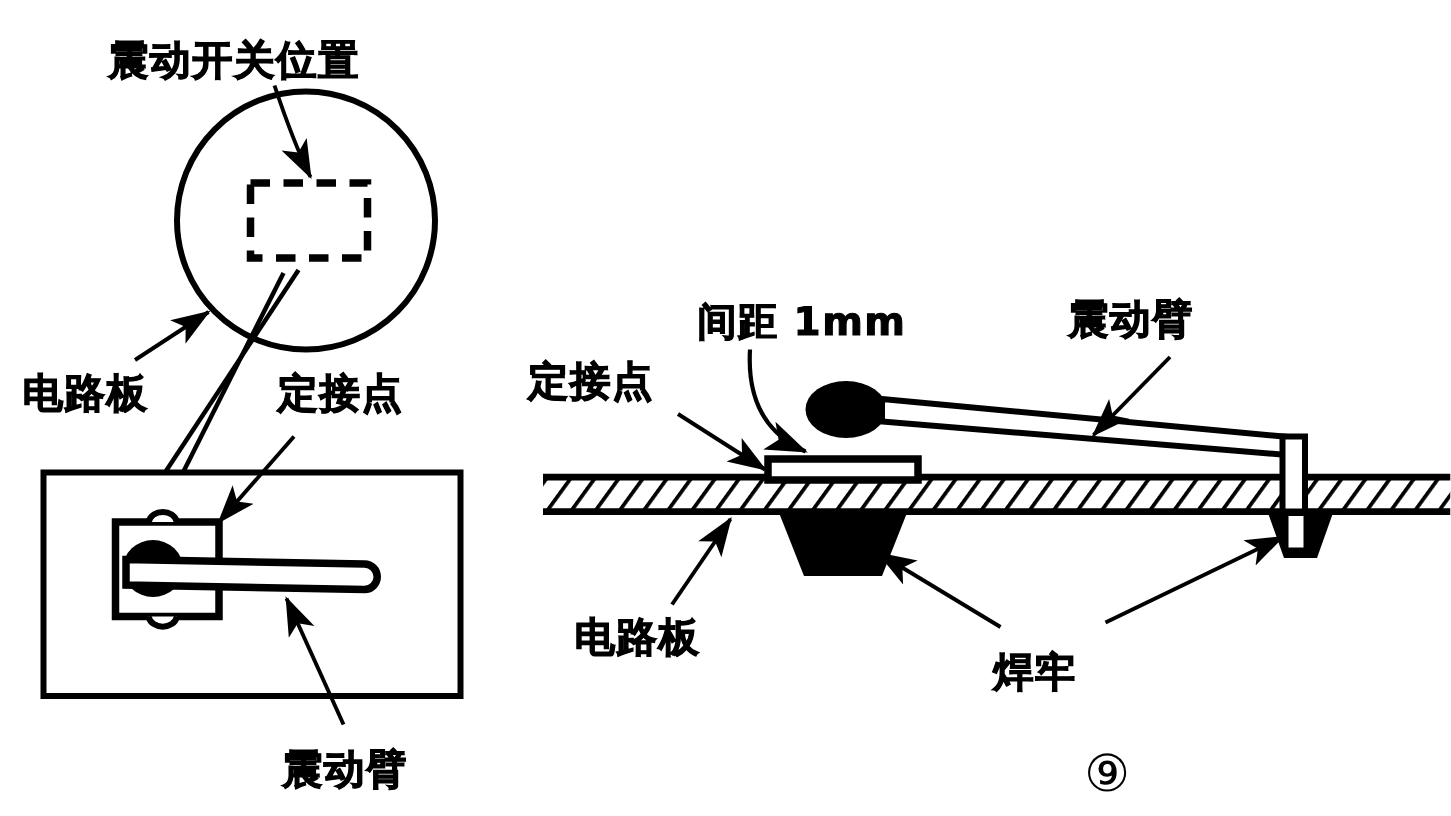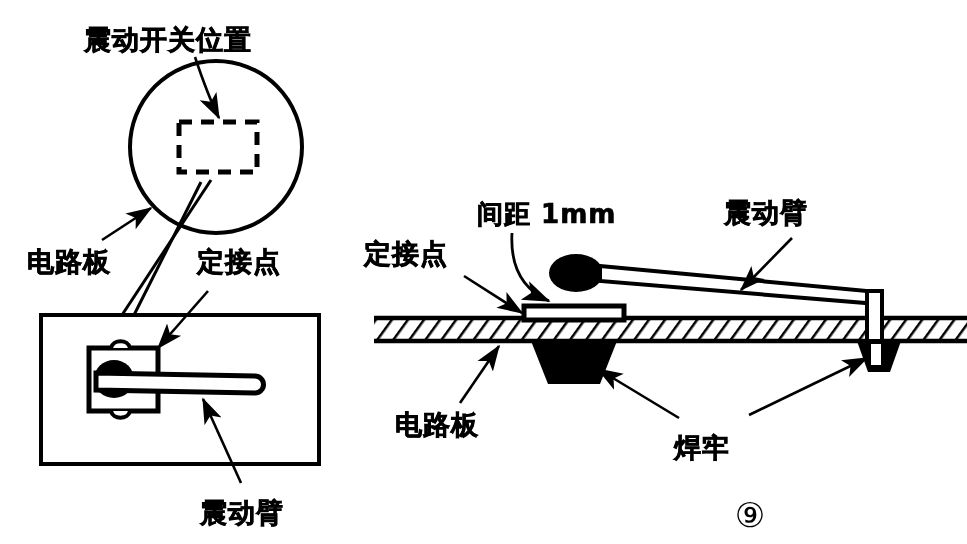--- a/index.html
+++ b/index.html
@@ -10,21 +10,21 @@
   }
   body {
     width: 967px;
     height: 544px;
     font-family: "DejaVu Sans", "Liberation Sans", sans-serif;
     overflow: hidden;
     position: relative;
   }
   #figure-root {
     position: absolute;
-    left: 12px;
+    left: 0;
     top: 0;
     width: 796px;
     height: 544px;
   }
   svg.diagram {
     display: block;
     width: 967px;
     height: 544px;
     background: #ffffff;
   }

